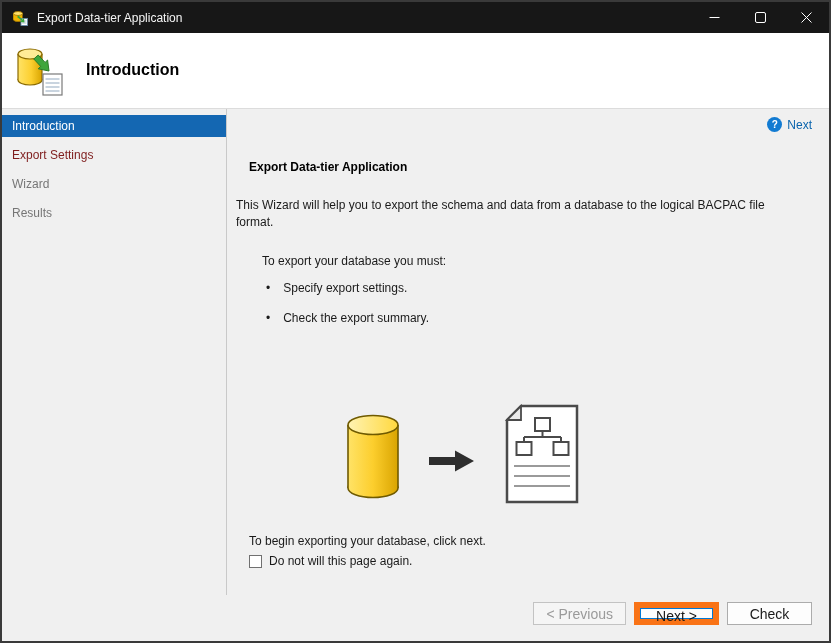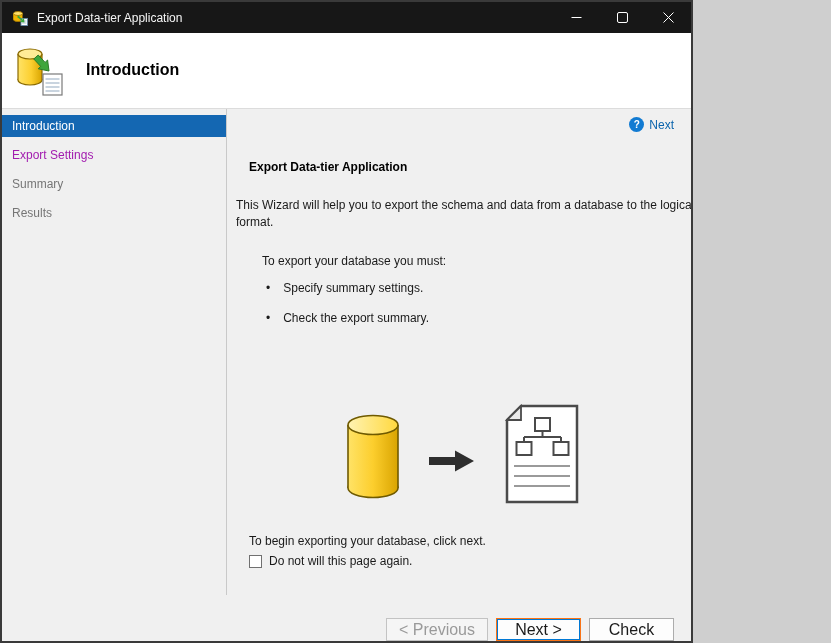--- a/index.html
+++ b/index.html
@@ -1,18 +1,18 @@
 <!DOCTYPE html>
 <html><head>
 <meta charset="utf-8">
 <style>
   * { box-sizing: border-box; }
   html,body { margin:0; padding:0; background:#cfcfcf; }
   .window {
-    position:relative; width:693px; height:643px;
+    position:relative; width:831px; height:643px;
     border:2px solid #3a3a3a; background:#f0f0f0;
     font-family:"Liberation Sans", sans-serif; font-size:12px; color:#1a1a1a;
     overflow:hidden;
   }
   
   .titlebar {
     position:absolute; top:0; left:0; right:0; height:31px;
     background:#171717; color:#f5f5f5; display:flex; align-items:center;
   }
   .titlebar .app-icon { margin-left:10px; width:16px; height:16px; flex:0 0 auto; }
@@ -38,21 +38,21 @@
   
   .sidebar {
     position:absolute; top:107px; left:0; width:225px; bottom:46px;
     background:#f0f0f0; border-right:1px solid #c9c9c9; padding-top:6px;
   }
   .nav-item {
     height:22px; line-height:22px; padding-left:10px; margin-bottom:7px;
     white-space:nowrap; cursor:default;
   }
   .nav-item.selected { background:#1467b2; color:#ffffff; cursor:pointer; }
-  .nav-item.link { color:#a21caf; cursor:pointer; }
+  .nav-item.link { color:#7f1d1d; cursor:pointer; }
   .nav-item.disabled { color:#767676; }
   
   .content { position:absolute; top:107px; left:226px; right:0; bottom:46px; }
   .help-link {
     position:absolute; top:8px; right:17px; color:#0a64ad;
     display:flex; align-items:center; gap:5px; cursor:pointer;
   }
   .help-circle {
     width:15px; height:15px; border-radius:50%; background:#127bd2; color:#fff;
     font-size:10px; font-weight:bold; display:flex; align-items:center; justify-content:center;
@@ -74,23 +74,23 @@
   }
   
   .footer {
     position:absolute; left:0; right:0; bottom:0; height:46px;
     display:flex; justify-content:flex-end; align-items:flex-start;
     gap:8px; padding:7px 17px 0 0;
   }
   .btn {
     min-width:85px; height:23px; padding:0 12px;
     background:#fdfdfd; border:1px solid #acacac;
-    font-family:inherit; font-size:16px; color:#1a1a1a; cursor:pointer;margin-top:16px;
-  }
-  .btn.default { border:1px solid #f97316; box-shadow:inset 0 0 0 1px #0078d4; }
+    font-family:inherit; font-size:14px; color:#1a1a1a; cursor:pointer;
+  }
+  .btn.default { border:6px solid #f97316; box-shadow:inset 0 0 0 1px #0078d4; }
   .btn.disabled { color:#9a9a9a; background:#f5f5f5; border-color:#c3c3c3; cursor:default; }
 </style>
 </head>
 <body>
 
 <div class="window">
 
   <div class="titlebar">
     <span class="app-icon">
       <svg width="16" height="16" viewBox="0 0 16 16">
@@ -148,39 +148,39 @@
         <line x1="31.5" y1="47" x2="45.5" y2="47" stroke="#93a9bf" stroke-width="1"></line>
         <polygon points="19.8,15 26.7,22.4 24.2,24.8 35,27 33.6,16 31.1,18.4 24.2,11" fill="#3fa63c" stroke="#2b7a28" stroke-width="1"></polygon>
       </svg>
     </span>
     <span class="header-title">Introduction</span>
   </div>
 
   <div class="sidebar">
     <div class="nav-item selected">Introduction</div>
     <div class="nav-item link">Export Settings</div>
-    <div class="nav-item disabled">Summary</div>
+    <div class="nav-item disabled">Wizard</div>
     <div class="nav-item disabled">Results</div>
   </div>
 
   <div class="content">
 
     <div class="help-link">
       <span class="help-circle">?</span>
       <span>Next</span>
     </div>
 
     <div class="content-heading">Export Data-tier Application</div>
 
     <div class="intro-par">This Wizard will help you to export the schema and data from a database to the logical BACPAC file format.</div>
 
     <div class="requirements-label">To export your database you must:</div>
 
     <ul class="bullet-list">
-      <li>Specify summary settings.</li>
+      <li>Specify export settings.</li>
       <li>Check the export summary.</li>
     </ul>
 
     <span class="illu-db">
       <svg width="54" height="86" viewBox="0 0 54 86">
         <defs>
           <linearGradient id="cg" x1="0" y1="0" x2="1" y2="0">
             <stop offset="0" stop-color="#ffe367"></stop>
             <stop offset="0.5" stop-color="#fcce2d"></stop>
             <stop offset="1" stop-color="#d9a400"></stop>

